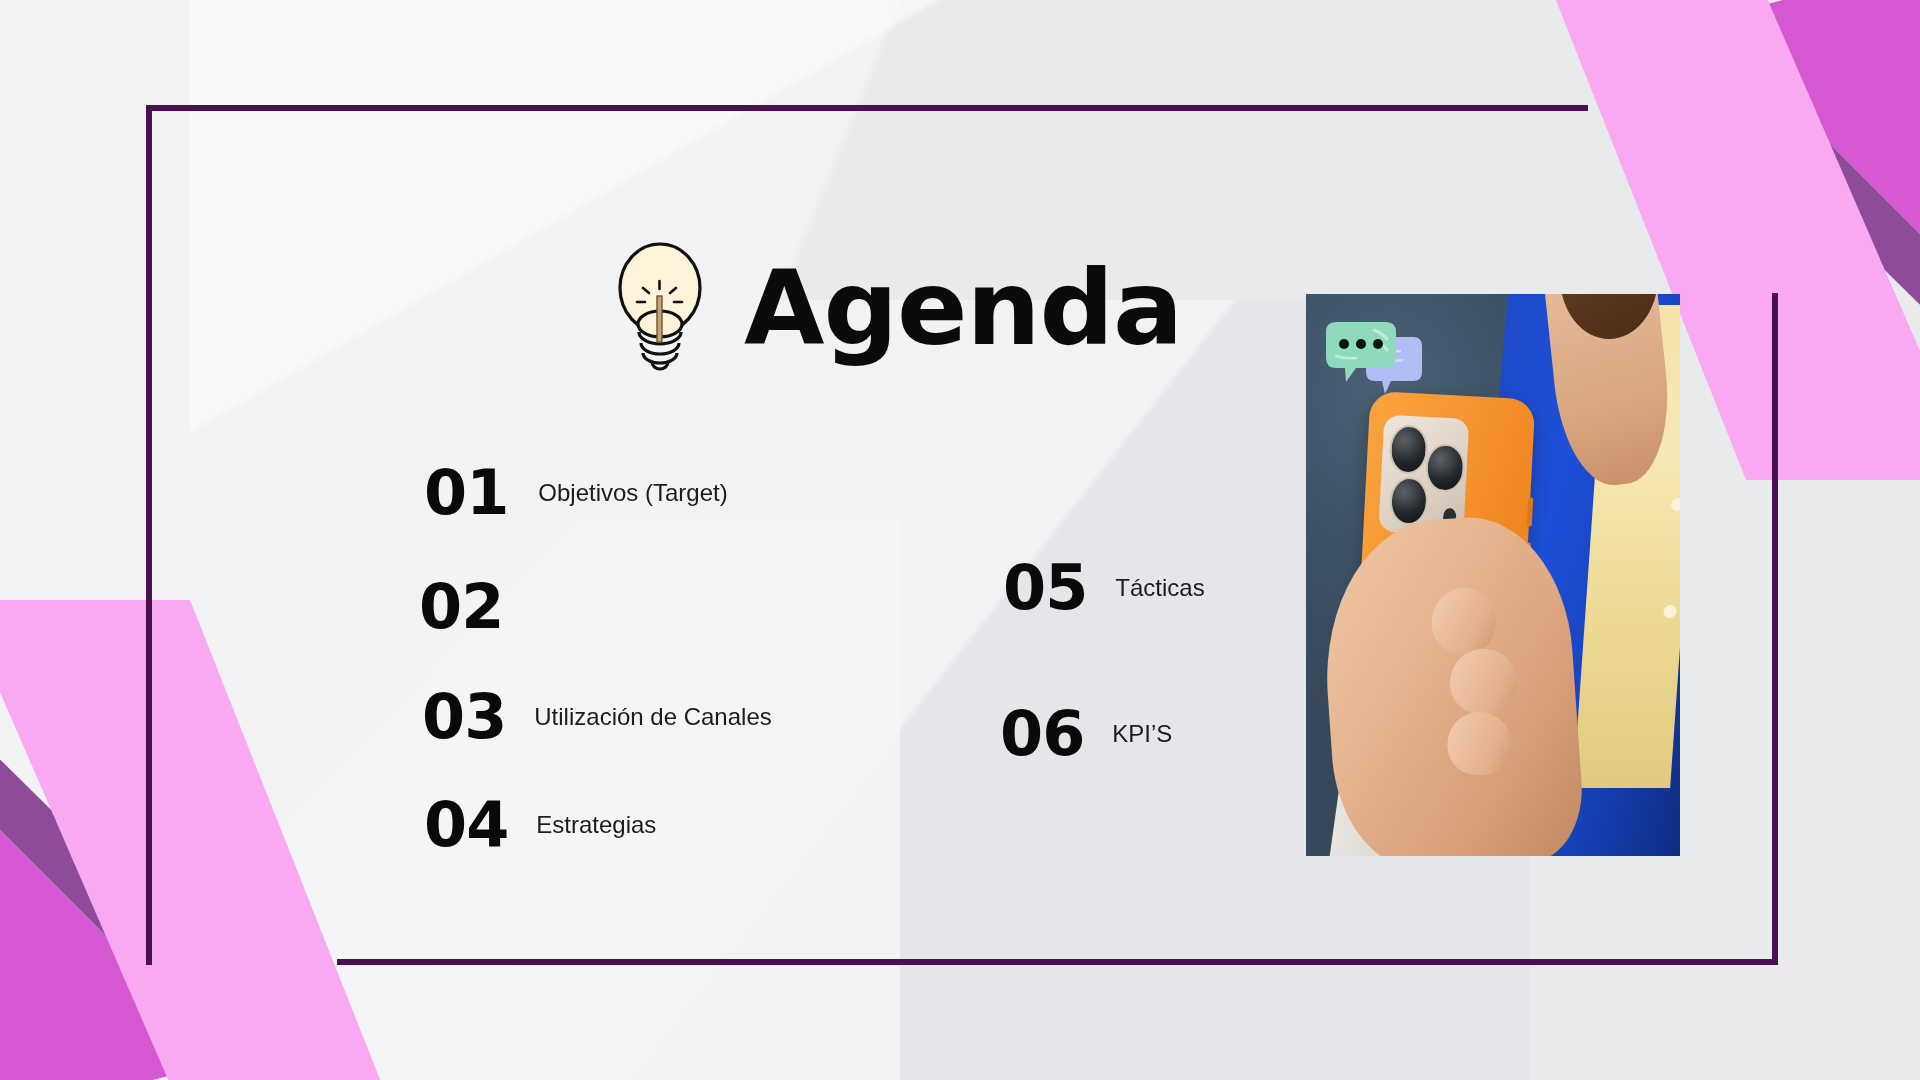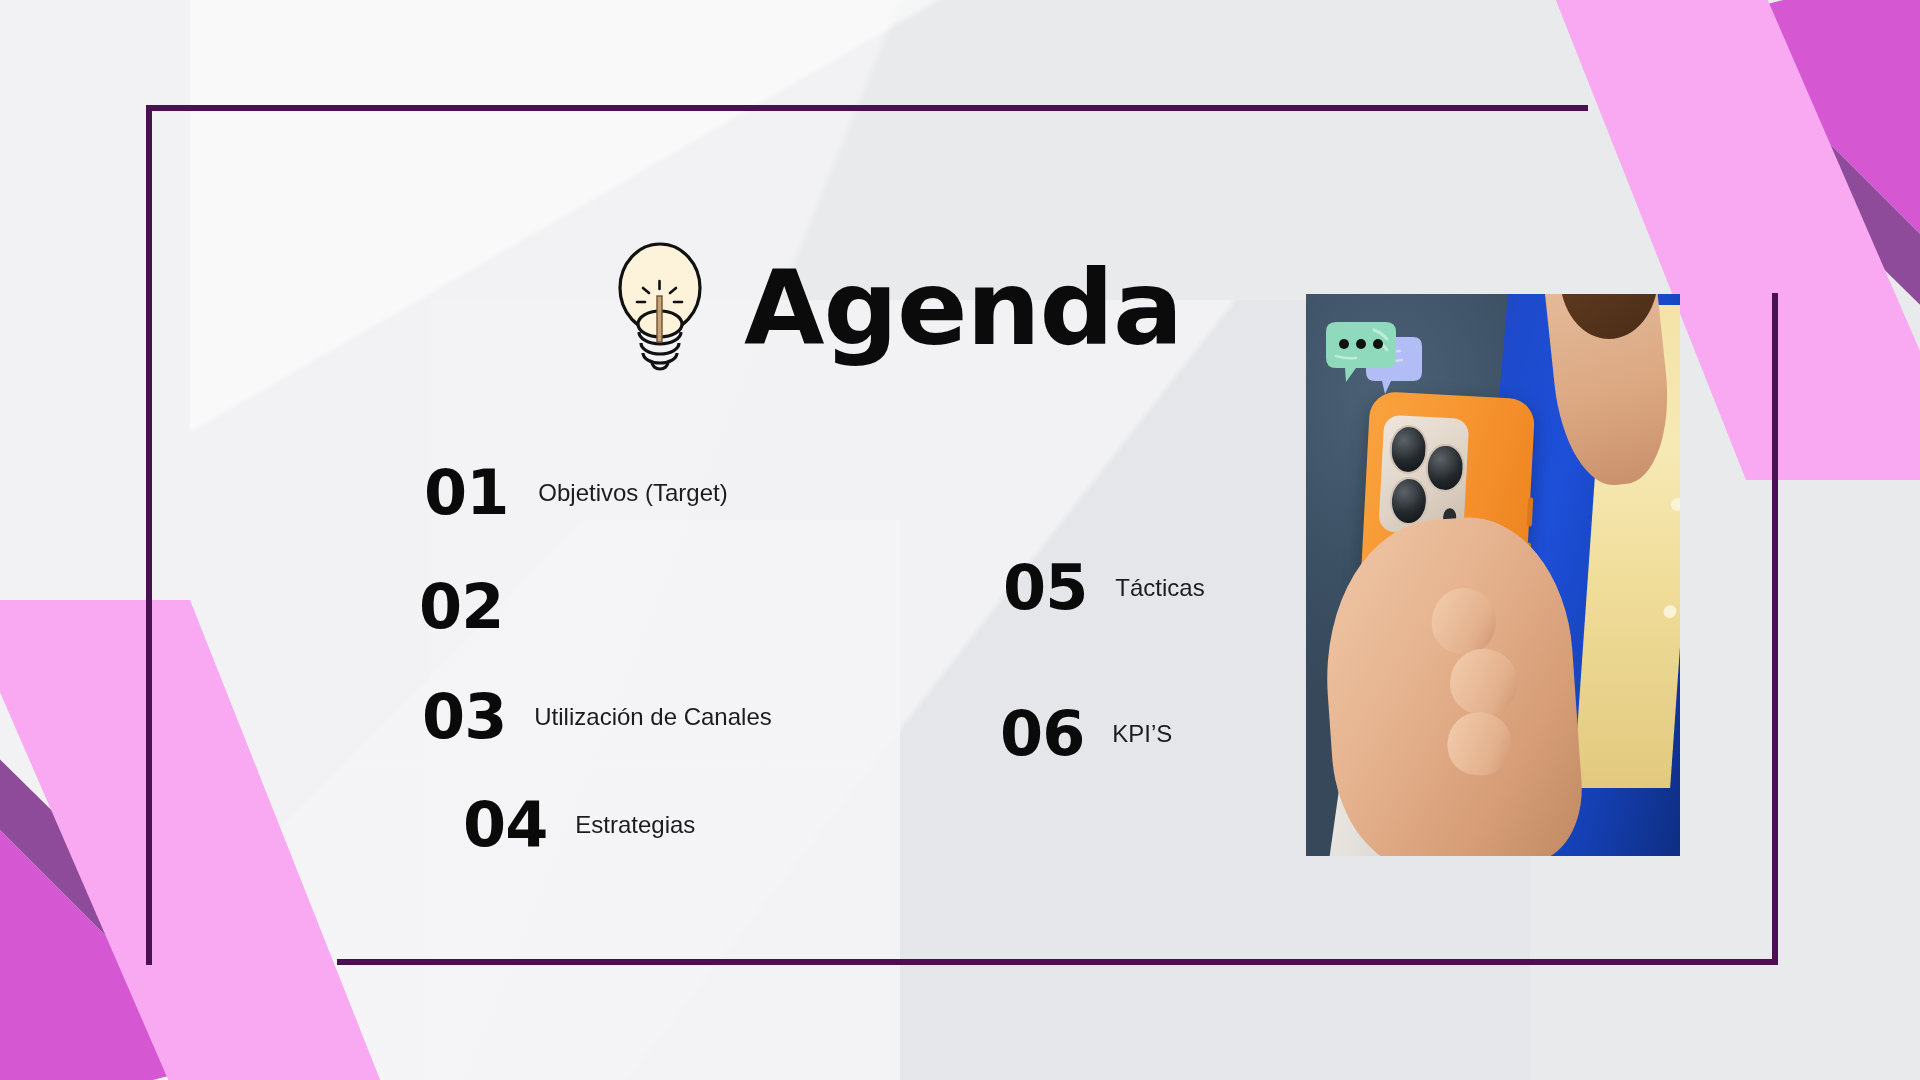--- a/index.html
+++ b/index.html
@@ -99,21 +99,21 @@
     font-weight: 400;
     color: #1c1c1c;
     line-height: 1;
     margin-left: 28px;
   }
 
   
   .it-01 { left: 424px;  top: 462px; }
   .it-02 { left: 419px;  top: 576px; }
   .it-03 { left: 422px;  top: 686px; }
-  .it-04 { left: 424px;  top: 794px; margin-left: 39px; }
+  .it-04 { left: 424px;  top: 794px; }
   .it-05 { left: 1003px; top: 557px; }
   .it-06 { left: 1000px; top: 703px; }
 
   .it-01 .item-label { margin-left: 30px; }
   .it-05 .item-label,
   .it-06 .item-label { }
 
   
   .photo {
     position: absolute;

